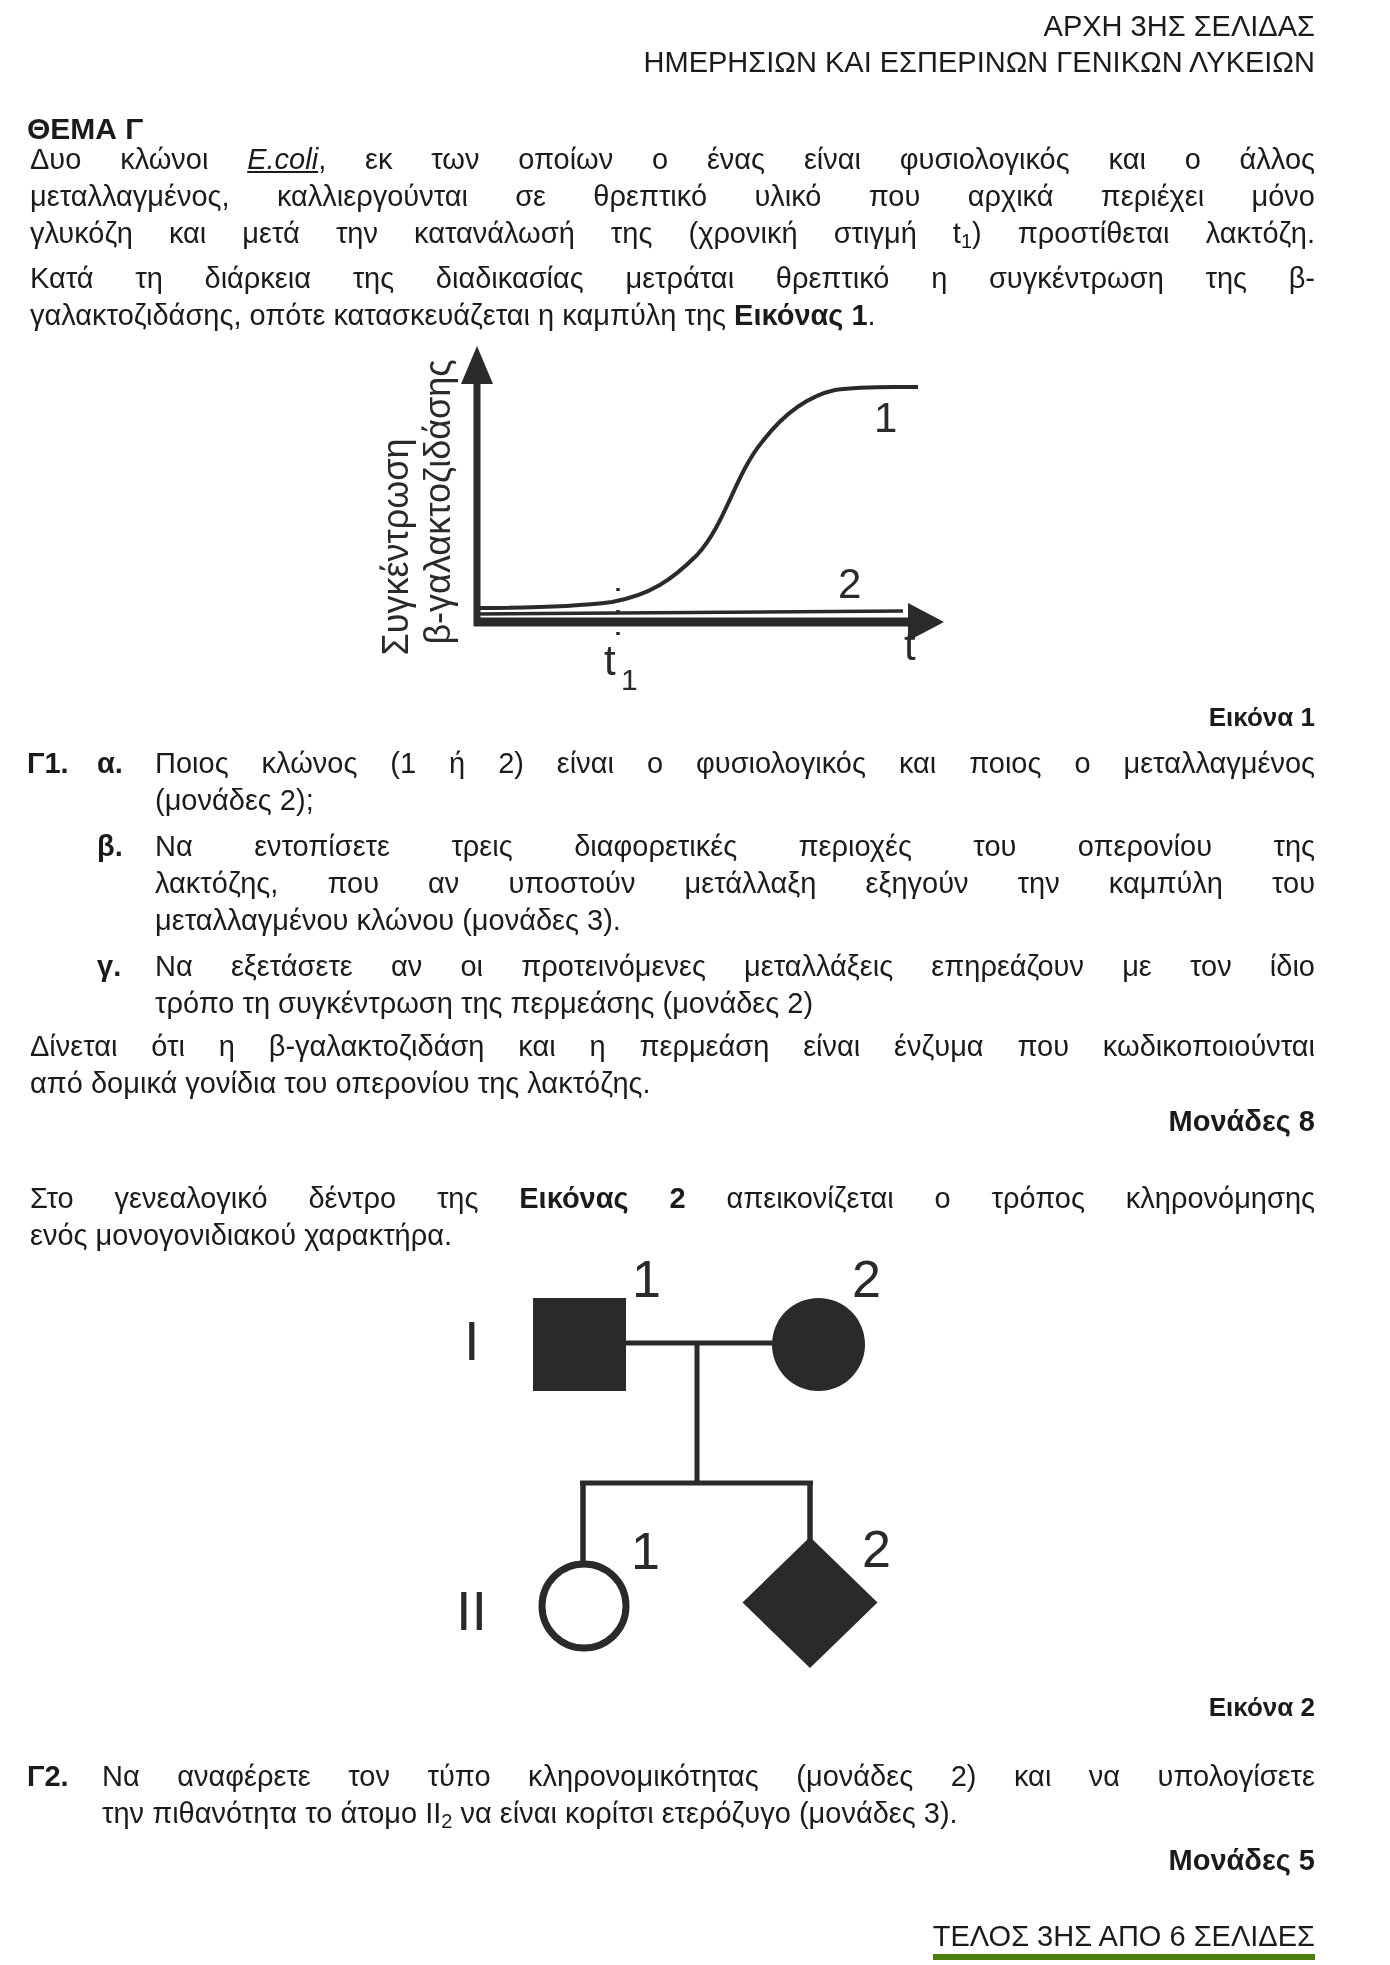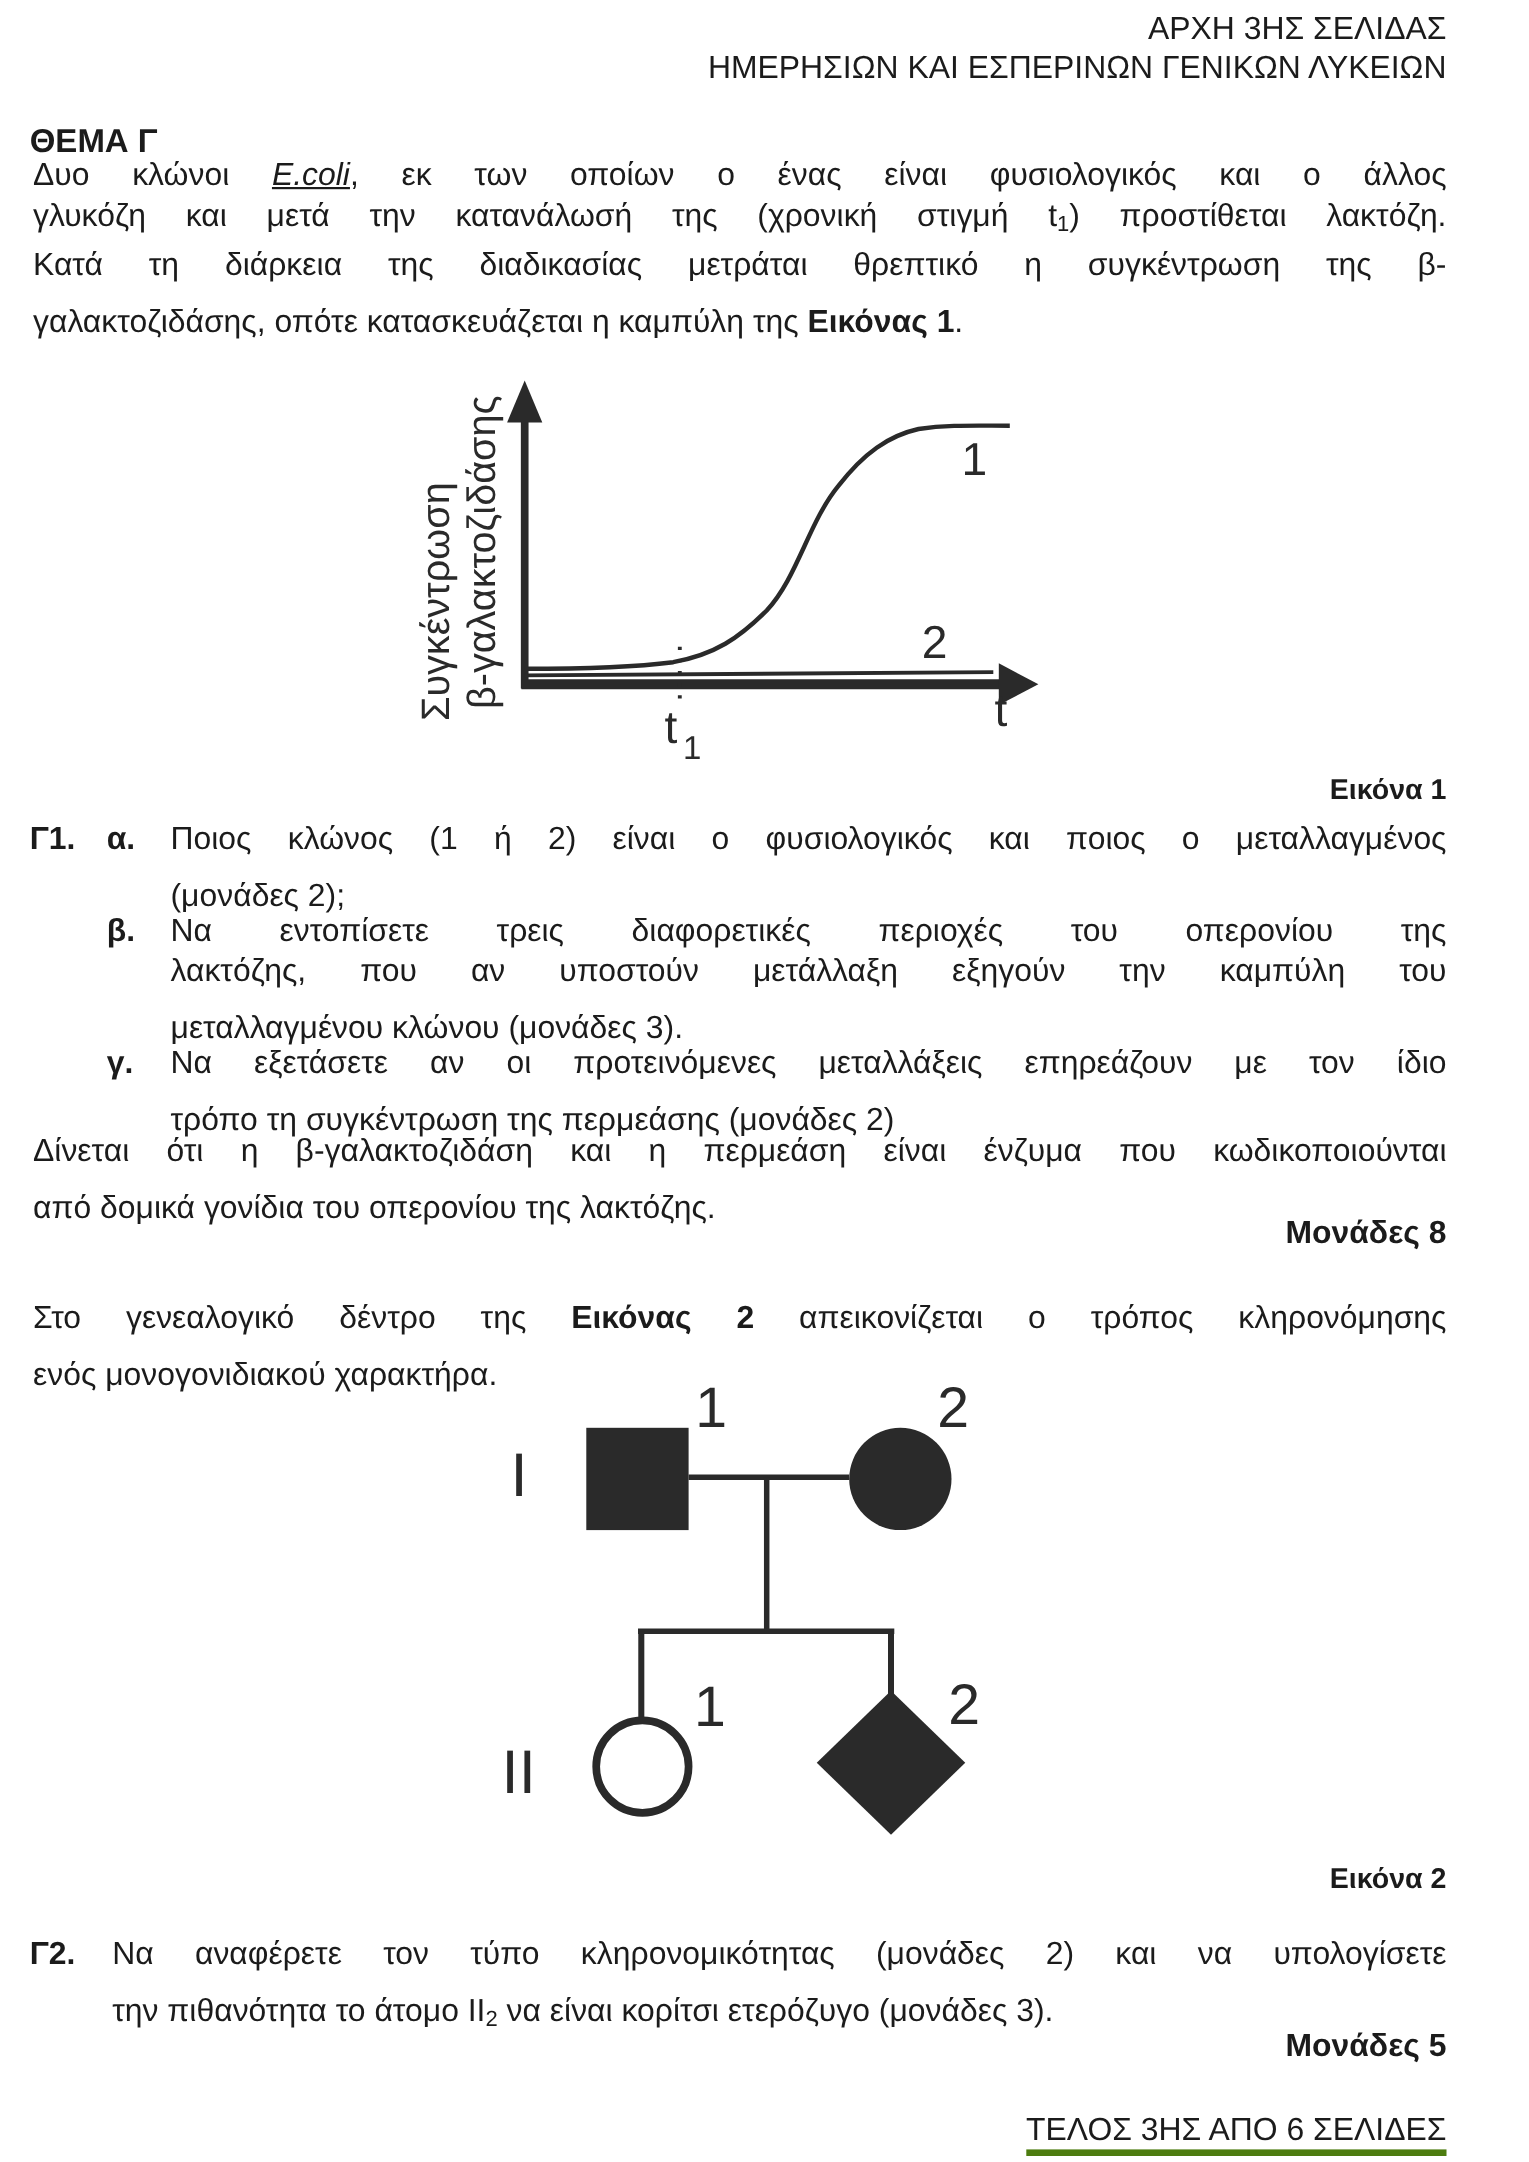--- a/index.html
+++ b/index.html
@@ -6,41 +6,42 @@
   .page{
     position:relative;width:1390px;height:1965px;background:#ffffff;
     font-family:"Liberation Sans","DejaVu Sans",sans-serif;
     color:#1b1b1b;font-size:29px;line-height:37px;overflow:hidden;
   }
   .abs{position:absolute;}
   .center{text-align:right;}
   .bold{font-weight:bold;}
   .italic{font-style:italic;text-decoration:underline;}
   .jline{text-align:justify;text-align-last:justify;}
-  .lline{text-align:left;margin-top:15px;}
+  .lline{text-align:left;}
   .rline{text-align:right;}
   .sub{font-size:20px;vertical-align:-5px;}
   .caption{font-weight:bold;font-size:26px;}
   .footer-underline{border-bottom:6px solid #4d7c0f;padding-bottom:2px;}
   svg{display:block;}
   svg text{font-family:"Liberation Sans","DejaVu Sans",sans-serif;fill:#2a2a2a;}
   .fig-fill{fill:#2a2a2a;stroke:none;}
 </style>
 </head>
 <body>
 
 <div class="page">
 
   <div class="abs center" style="top:8px;left:30px;width:1285px;">ΑΡΧΗ 3ΗΣ ΣΕΛΙΔΑΣ</div>
   <div class="abs center" style="top:44px;left:30px;width:1285px;">ΗΜΕΡΗΣΙΩΝ ΚΑΙ ΕΣΠΕΡΙΝΩΝ ΓΕΝΙΚΩΝ ΛΥΚΕΙΩΝ</div>
 
   <div class="abs bold" style="top:110px;left:27px;font-size:30px;">ΘΕΜΑ Γ</div>
 
   <div class="abs" style="top:141px;left:30px;width:1285px;">
     <div class="jline"><span>Δυο κλώνοι </span><span class="italic">E.coli</span><span>, εκ των οποίων ο ένας είναι φυσιολογικός και ο άλλος</span></div>
+    <div class="jline">μεταλλαγμένος, καλλιεργούνται σε θρεπτικό υλικό που αρχικά περιέχει μόνο</div>
     <div class="jline"><span>γλυκόζη και μετά την κατανάλωσή της (χρονική στιγμή t</span><span class="sub">1</span><span>) προστίθεται λακτόζη.</span></div>
     <div class="jline">Κατά τη διάρκεια της διαδικασίας μετράται θρεπτικό η συγκέντρωση της β-</div>
     <div class="lline"><span>γαλακτοζιδάσης, οπότε κατασκευάζεται η καμπύλη της </span><span class="bold">Εικόνας 1</span><span>.</span></div>
   </div>
 
   <svg class="abs" style="top:340px;left:0;" width="1000" height="365" viewBox="0 0 1000 365">
 
     <line x1="477" y1="38" x2="477" y2="286" stroke="#2a2a2a" stroke-width="7"></line>
     <polygon points="477,6 461,44 493,44" class="fig-fill"></polygon>
 

